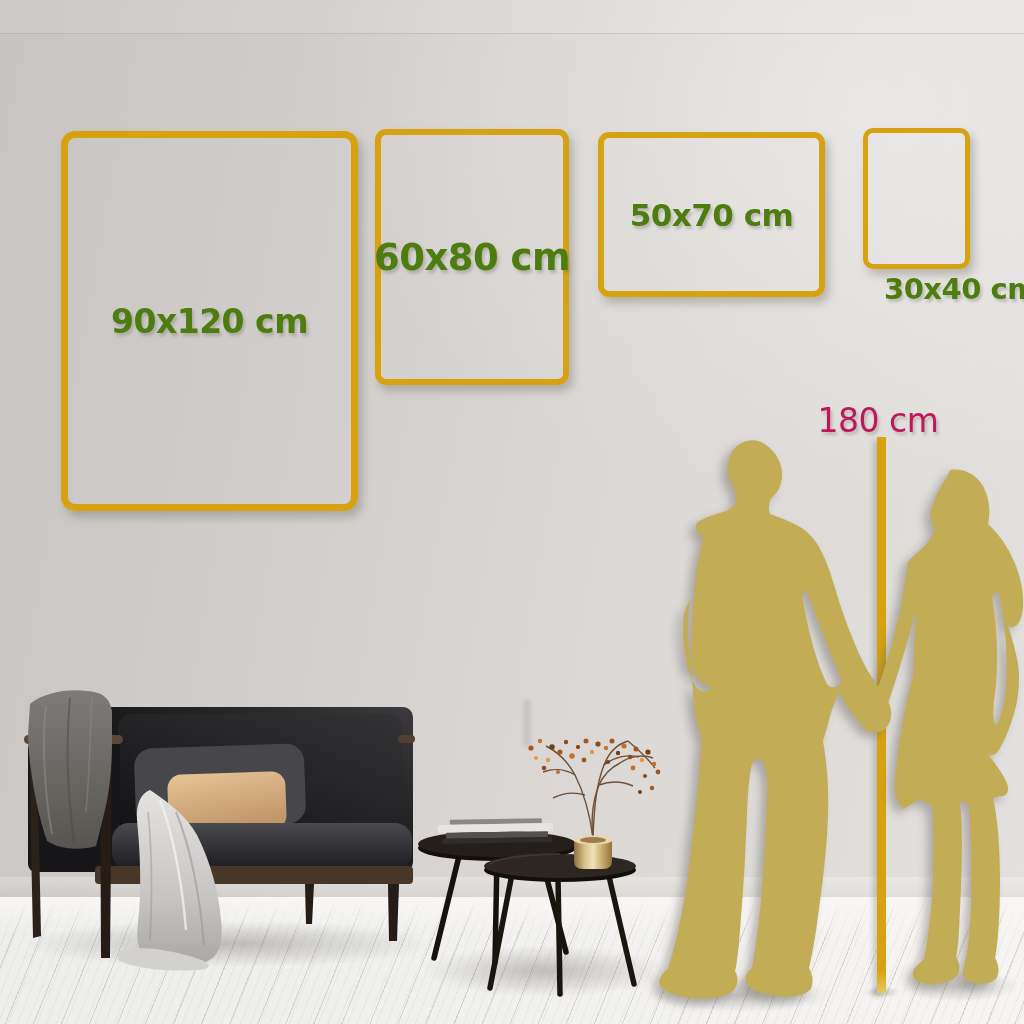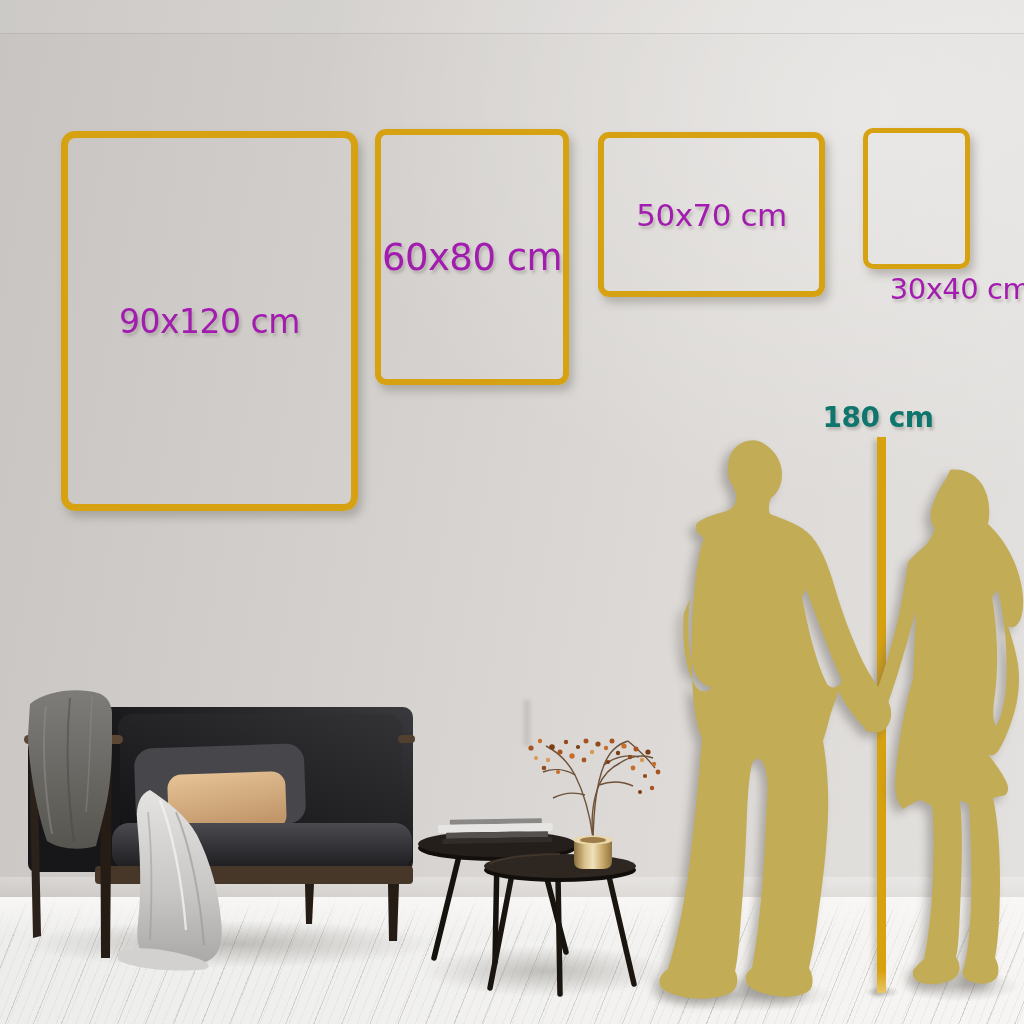--- a/index.html
+++ b/index.html
@@ -26,31 +26,31 @@
     background:rgba(100,97,93,0.18);filter:blur(2px);}
 
   
   .size-frame{position:absolute;border:6px solid #d7a211;
     box-shadow:4px 6px 9px rgba(110,105,96,0.38);
     display:flex;align-items:center;justify-content:center;}
   .frame-1{left:61px;top:131px;width:283px;height:366px;border-width:7px;border-radius:14px;}
   .frame-2{left:375px;top:129px;width:182px;height:244px;border-radius:11px;}
   .frame-3{left:598px;top:132px;width:215px;height:153px;border-radius:11px;}
   .frame-4{left:863px;top:128px;width:97px;height:131px;border-width:5px;border-radius:10px;}
-  .size-label{color:#a21caf;font-weight:normal;letter-spacing:-0.5px;
+  .size-label{color:#4d7c0f;font-weight:bold;letter-spacing:-0.5px;
     text-shadow:2px 3px 3px rgba(115,110,100,0.35);white-space:nowrap;}
   .frame-1 .size-label{font-size:33px;}
   .frame-2 .size-label{font-size:37px;}
   .frame-3 .size-label{font-size:31px;}
   .label-below{position:absolute;left:884px;top:272px;width:152px;text-align:center;
     font-size:29px;}
 
   
   .height-label{position:absolute;left:798px;top:401px;width:160px;text-align:center;
-    color:#0f766e;font-weight:bold;font-size:28px;letter-spacing:-0.5px;
+    color:#be185d;font-weight:normal;font-size:33px;letter-spacing:-0.5px;
     text-shadow:2px 3px 3px rgba(115,110,100,0.35);}
   .measuring-line{position:absolute;left:877px;top:437px;width:9px;height:556px;
     background:linear-gradient(180deg,#d7a210 0%,#d7a210 96%,#e9c765 100%);
     box-shadow:-4px 3px 5px rgba(110,105,95,0.30);z-index:2;}
 
   
   .floor-shadow{position:absolute;z-index:1;
     background:radial-gradient(ellipse at center,rgba(110,107,102,0.38),rgba(110,107,102,0) 70%);}
   .sh-sofa{left:20px;top:920px;width:420px;height:48px;}
   .sh-tables{left:420px;top:945px;width:250px;height:52px;}

